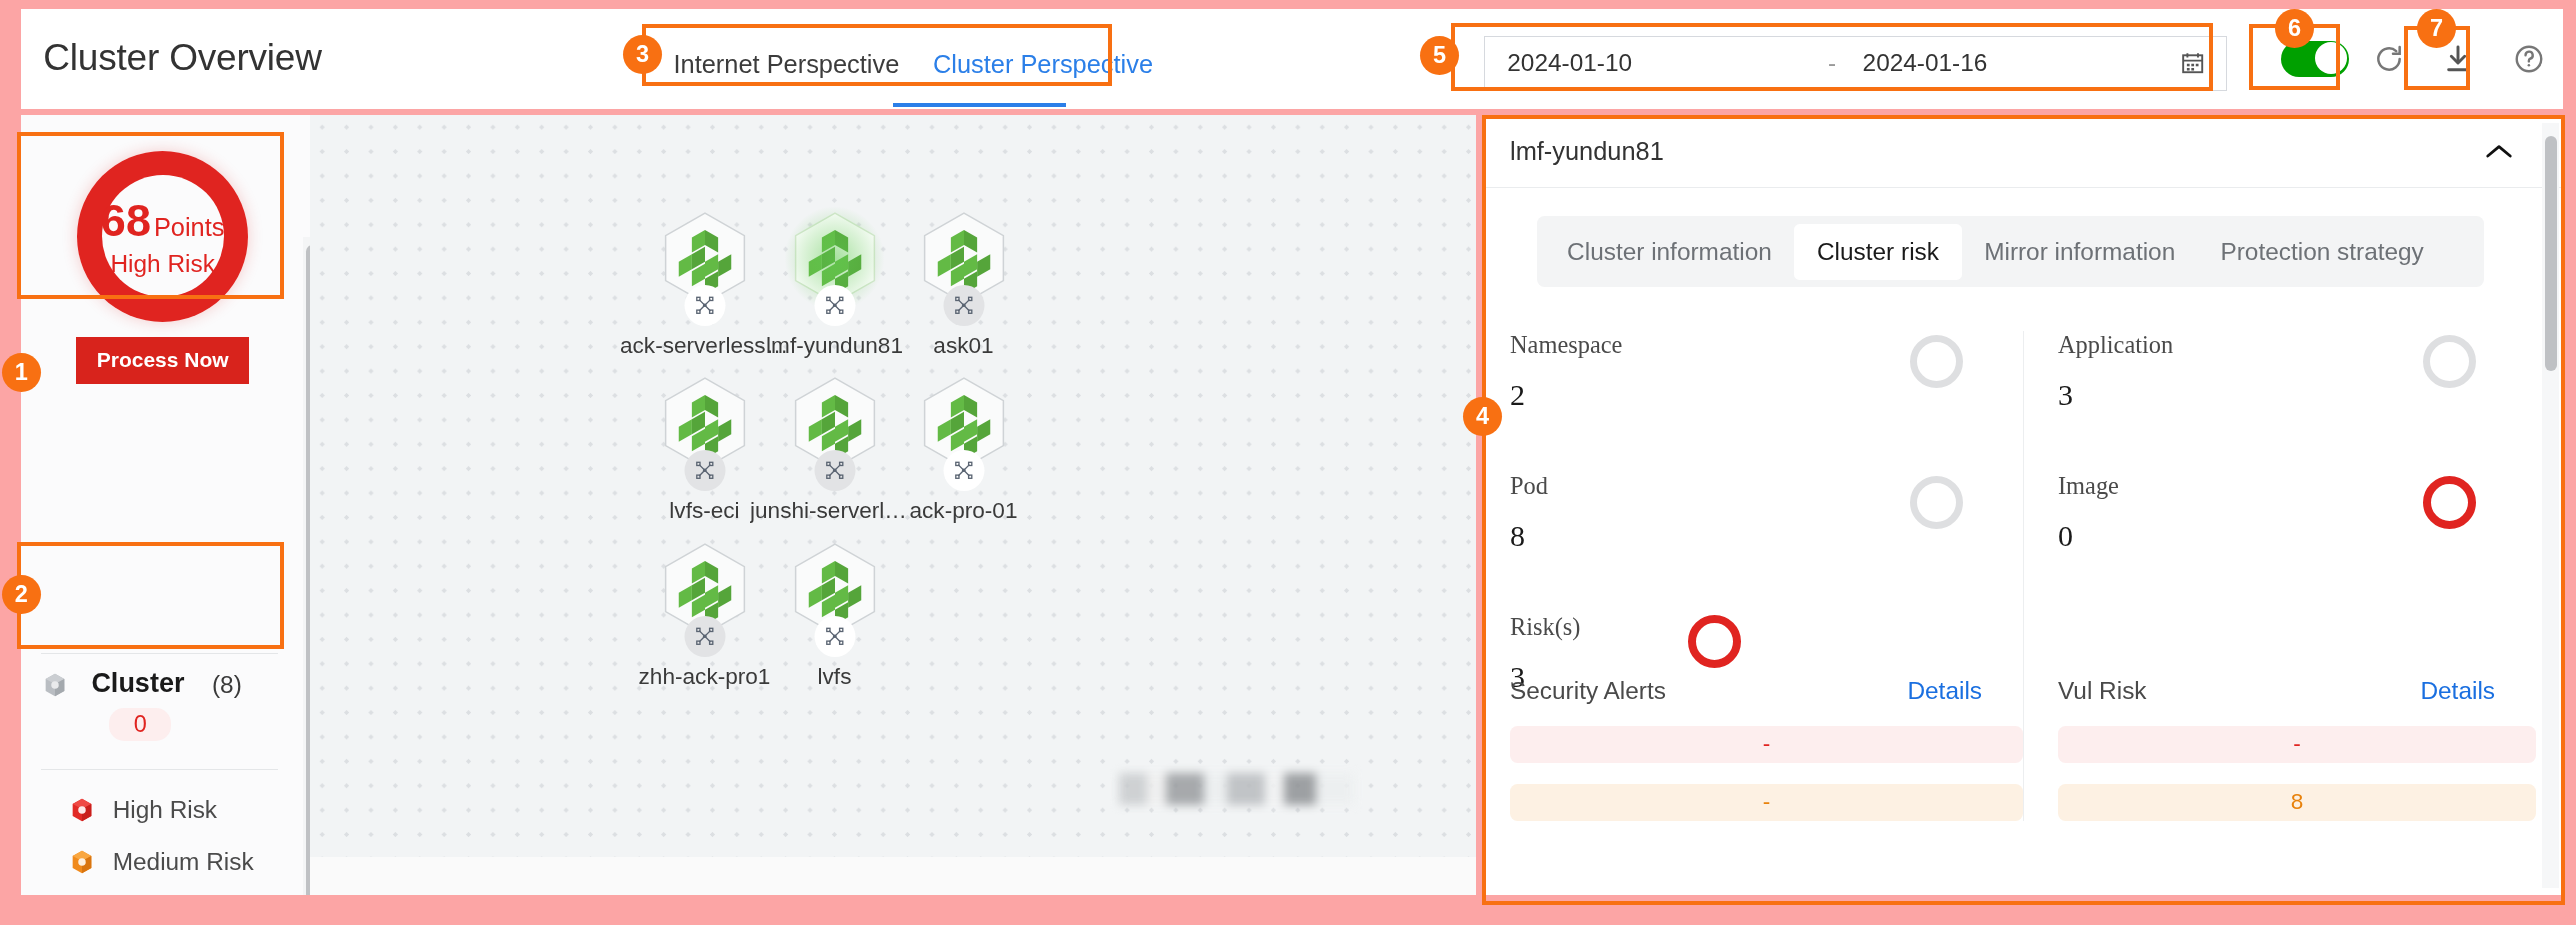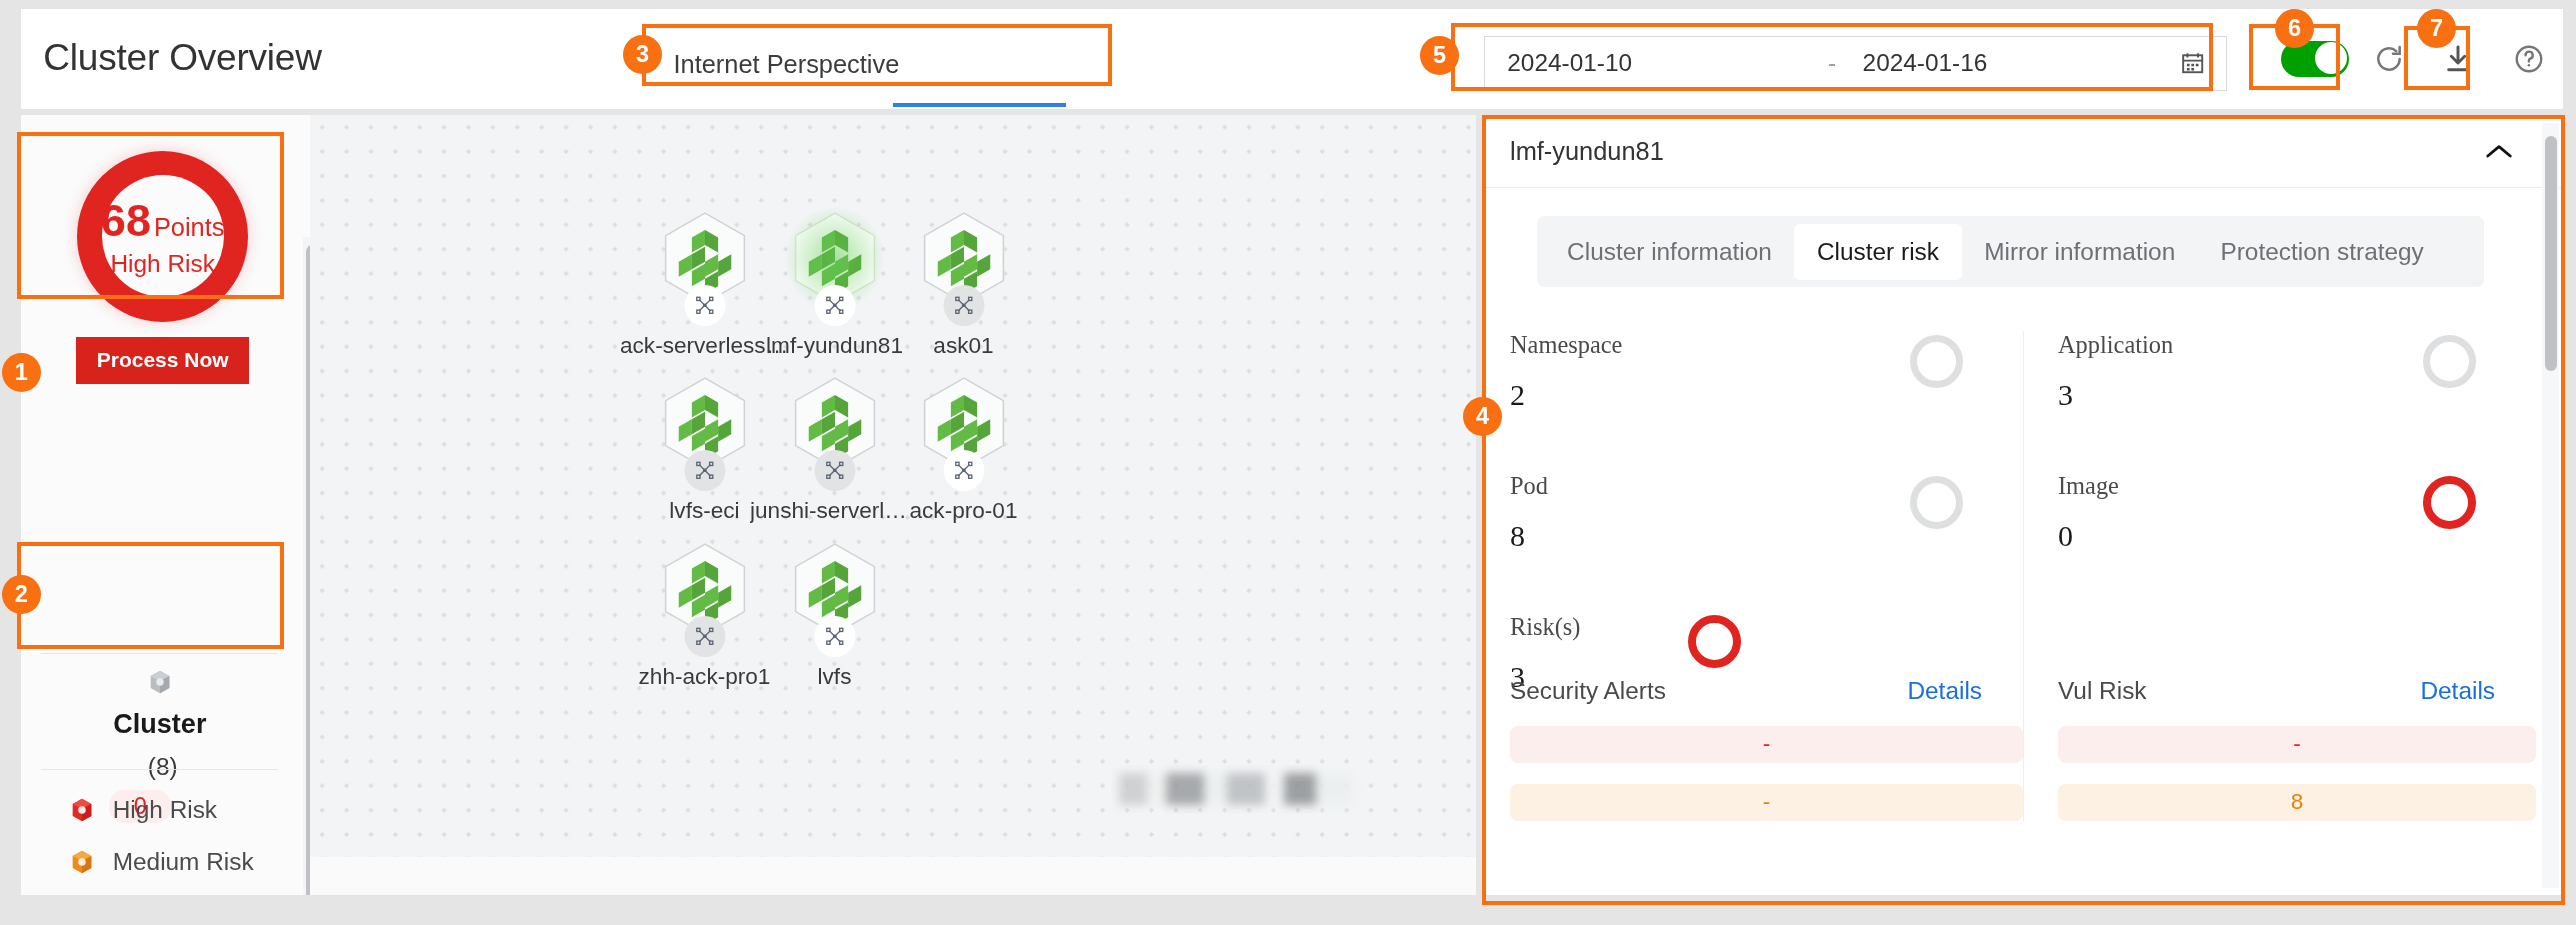--- a/index.html
+++ b/index.html
@@ -5,21 +5,21 @@
   * { box-sizing: border-box; margin: 0; padding: 0; }
   html, body {
     width: 2576px; height: 925px;
     font-family: "Liberation Sans", sans-serif;
     background: #000;
     overflow: hidden;
   }
   #root {
     position: relative;
     width: 2576px; height: 925px;
-    background: #e5e5e5;
+    background: #fca5a5;
     overflow: hidden;
   }
 
   
   #topbar {
     position: absolute; left: 20.7px; top: 8.5px;
     width: 2542px; height: 100px;
     background: #fff;
     display: flex; align-items: center;
   }
@@ -124,21 +124,21 @@
     font-size: 21px; font-weight: bold;
     padding: 11.3px 20.7px; border: none; cursor: pointer;
     font-family: "Liberation Sans", sans-serif;
   }
 
   #sidebar-divider {
     position: absolute; left: 20.7px; top: 538px; width: 237px;
     height: 0.9px; background: #e4e6e8;
   }
   #cluster-summary { position: absolute; left: 20.7px; top: 553px; width: 237px; }
-  #cluster-head { display: flex; align-items: center; gap: 13px; flex-direction: column; }
+  #cluster-head { display: flex; align-items: flex-end; gap: 22px; }
   .cube-ic { width: 28px; height: 28px; flex: none; }
   #cluster-name { font-size: 27px; font-weight: bold; color: #1a1a1a; }
   #cluster-count { font-size: 24.4px; color: #3a3a3a; margin-left: 5.6px; }
   #cluster-badge {
     display: inline-block; margin: 9.4px 0 0 68px;
     background: #fdeeee; color: #e02420;
     font-size: 23.5px; border-radius: 15px;
     padding: 2.8px 24.4px;
   }
   #sidebar-divider2 {
@@ -298,20 +298,21 @@
 </head>
 <body>
 
 <div id="root">
 
   <div id="topbar">
     <div id="page-title">Cluster Overview</div>
 
     <div id="tabs">
       <div class="tab">Internet Perspective</div>
+      <div class="tab active">Cluster Perspective</div>
     </div>
     <div id="tab-underline"></div>
 
     <div id="daterange">
       <div id="date-start">2024-01-10</div>
       <div id="date-sep">-</div>
       <div id="date-end">2024-01-16</div>
       <span id="cal-icon">
         <svg viewBox="0 0 24 24" width="25.4" height="25.4" fill="none" stroke="currentColor" stroke-width="1.8">
           <rect x="3" y="5" width="18" height="16"></rect>

